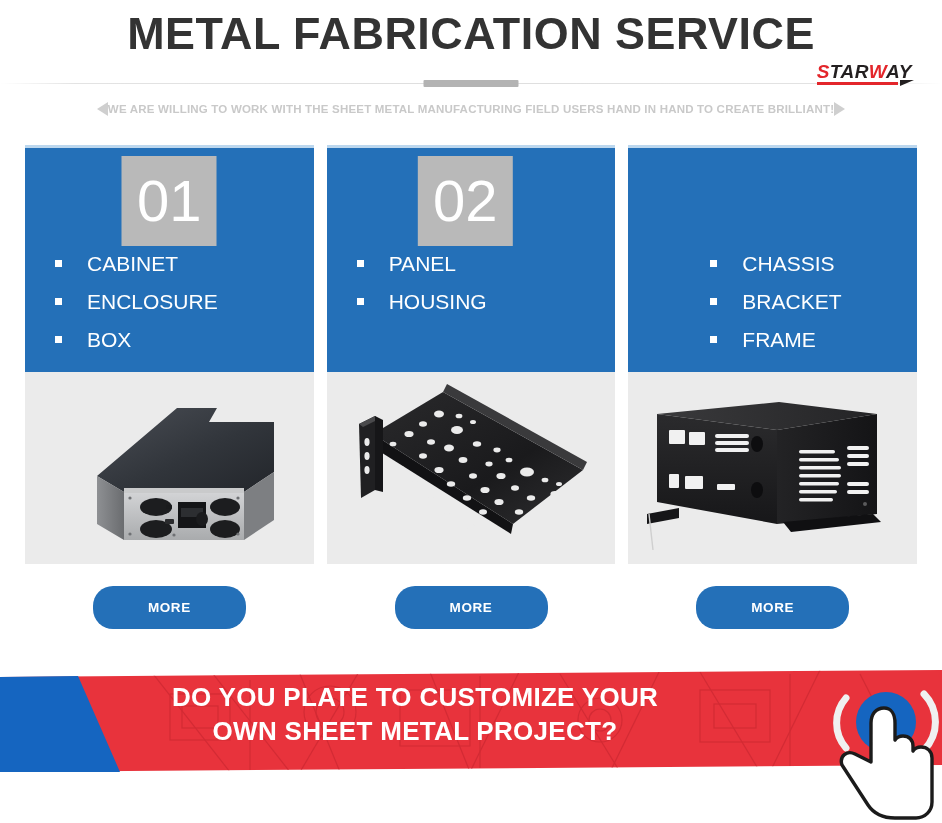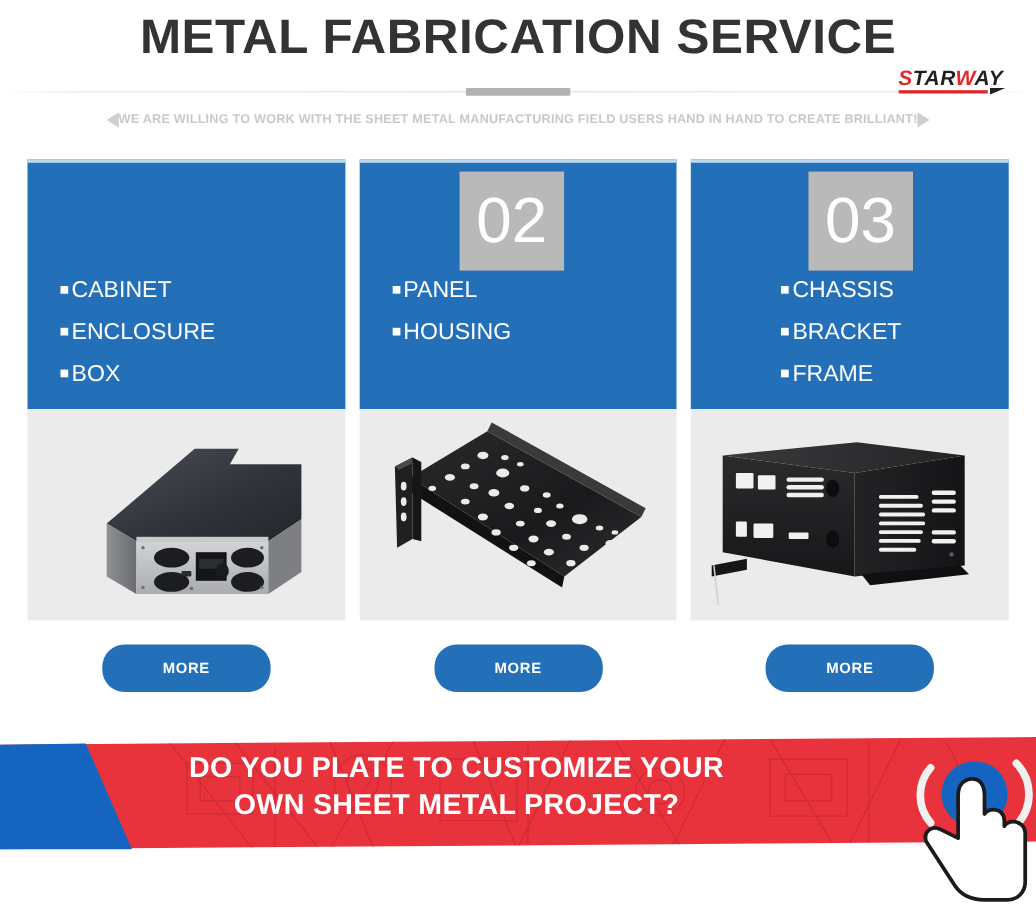--- a/index.html
+++ b/index.html
@@ -60,21 +60,21 @@
   .card:nth-child(3) .badge{transform:translateX(-40%);}
   .badge-num{color:#ffffff;font-size:58px;font-weight:normal;line-height:1;font-family:"Liberation Sans",sans-serif;}
   .card-list{
     position:absolute;top:105px;left:0;right:0;padding:0 0 0 30px;box-sizing:border-box;
   }
   .card:nth-child(3) .card-list{padding-left:82px;}
   .cols{display:flex;}
   .col{display:flex;flex-direction:column;}
   .col:nth-child(2){margin-left:28px;}
   .li{
-    display:flex;align-items:center;gap:3px;color:#ffffff;font-size:21px;
+    display:flex;align-items:center;gap:25px;color:#ffffff;font-size:21px;
     line-height:1;margin-bottom:17px;white-space:nowrap;
   }
   .bullet{width:7px;height:7px;background:#ffffff;flex:0 0 auto;}
 
   .card-img{
     height:192px;background:#ebebeb;position:relative;overflow:hidden;
     display:flex;align-items:center;justify-content:center;
   }
   .more-wrap{display:flex;justify-content:center;padding-top:22px;}
   .more-btn{
@@ -116,20 +116,23 @@
     <div class="tri tri-left"></div>
     <div class="subtitle">WE ARE WILLING TO WORK WITH THE SHEET METAL MANUFACTURING FIELD USERS HAND IN HAND TO CREATE BRILLIANT!</div>
     <div class="tri tri-right"></div>
   </div>
 </div>
 
 <div class="cards">
 
   <div class="card">
     <div class="card-head">
+      <div class="badge">
+        <span class="badge-num">01</span>
+      </div>
       <div class="card-list">
         <div class="cols">
           <div class="col">
             <div class="li">
               <span class="bullet"></span>
               <span>CABINET</span>
             </div>
             <div class="li">
               <span class="bullet"></span>
               <span>ENCLOSURE</span>
@@ -266,23 +269,20 @@
       </svg>
     </div>
 
     <div class="more-wrap">
       <button class="more-btn">MORE</button>
     </div>
   </div>
 
   <div class="card">
     <div class="card-head">
-      <div class="badge">
-        <span class="badge-num">03</span>
-      </div>
       <div class="card-list">
         <div class="cols">
           <div class="col">
             <div class="li">
               <span class="bullet"></span>
               <span>CHASSIS</span>
             </div>
             <div class="li">
               <span class="bullet"></span>
               <span>BRACKET</span>

